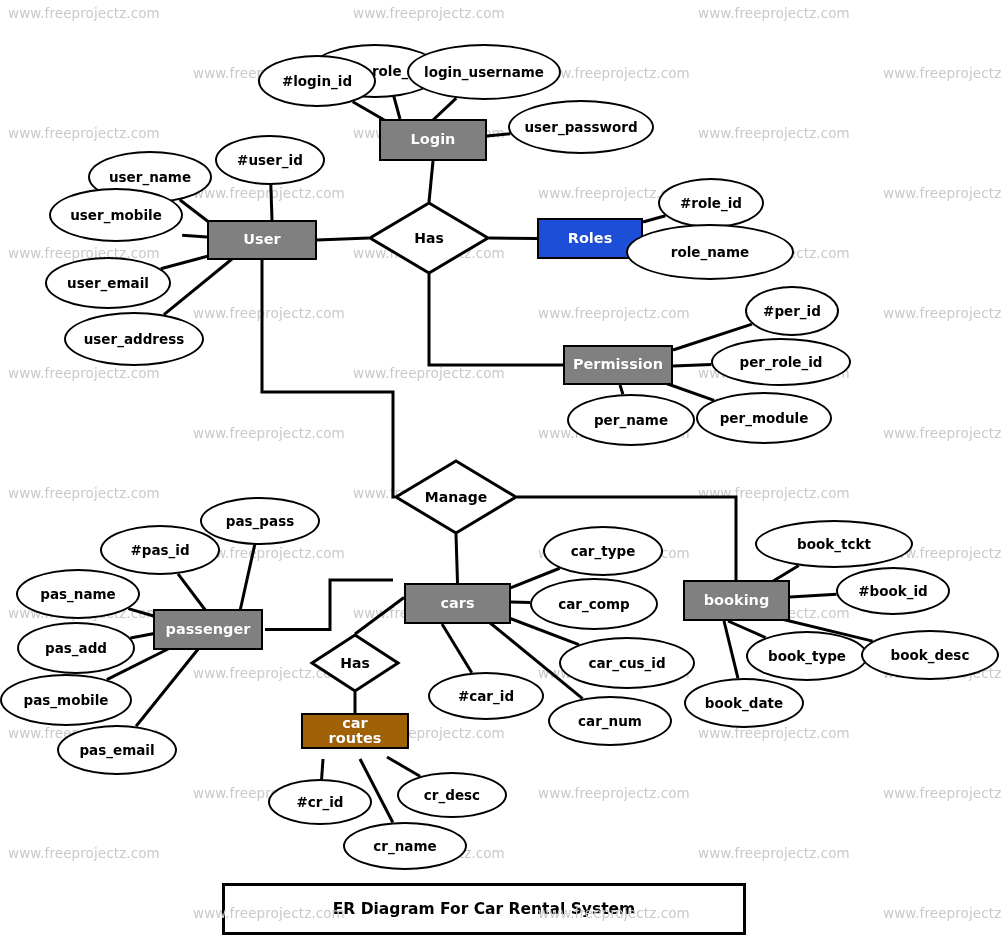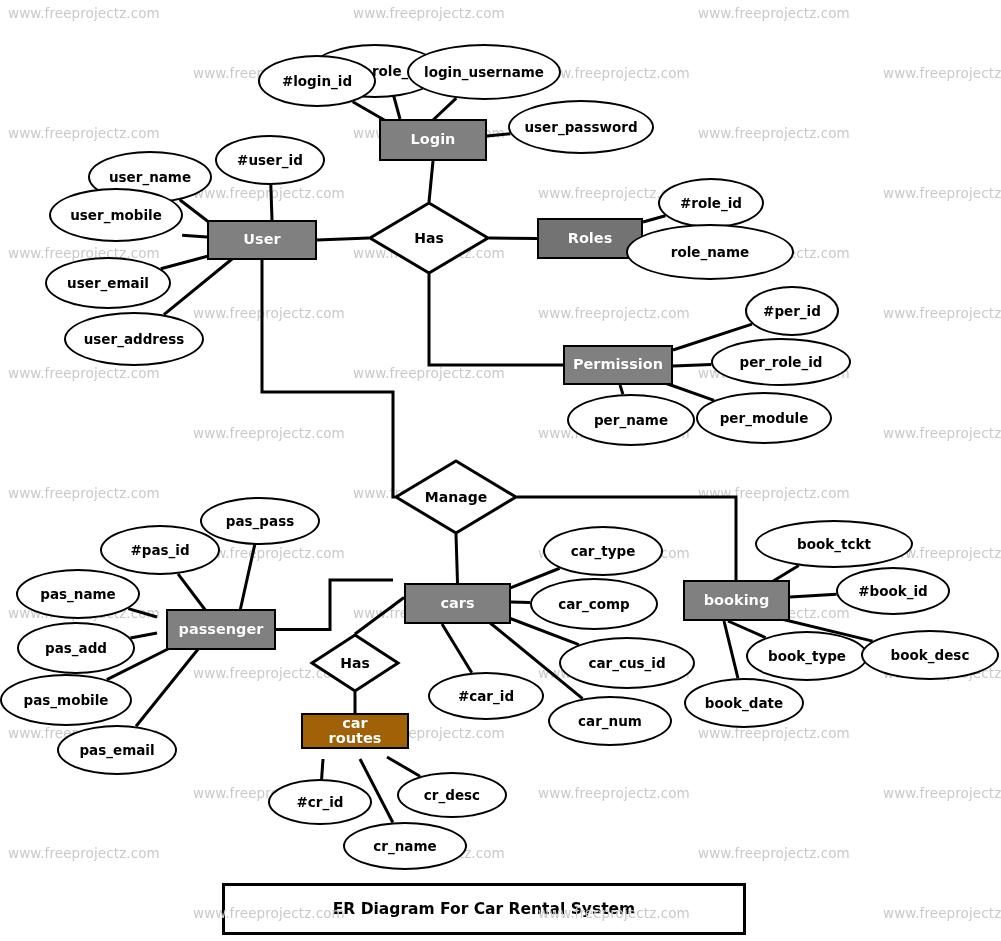--- a/index.html
+++ b/index.html
@@ -195,27 +195,27 @@
       </g>
   </svg>
 
   <div id="nodes">
       <div class="node entity" style="left: 379px; top: 119px; width: 108px; height: 42px; background: rgb(128, 128, 128); color: rgb(255, 255, 255);">
         <span class="lbl">Login</span>
       </div>
       <div class="node entity" style="left: 207px; top: 220px; width: 110px; height: 40px; background: rgb(128, 128, 128); color: rgb(255, 255, 255);">
         <span class="lbl">User</span>
       </div>
-      <div class="node entity" style="left: 537px; top: 218px; width: 106px; height: 41px; background: #737373; color: rgb(255, 255, 255);">
+      <div class="node entity" style="left: 537px; top: 218px; width: 106px; height: 41px; background: #1d4ed8; color: rgb(255, 255, 255);">
         <span class="lbl">Roles</span>
       </div>
       <div class="node entity" style="left: 563px; top: 345px; width: 110px; height: 40px; background: rgb(128, 128, 128); color: rgb(255, 255, 255);">
         <span class="lbl">Permission</span>
       </div>
-      <div class="node entity" style="left: 166px; top: 609px; width: 110px; height: 41px; background: rgb(128, 128, 128); color: rgb(255, 255, 255);">
+      <div class="node entity" style="left: 153px; top: 609px; width: 110px; height: 41px; background: rgb(128, 128, 128); color: rgb(255, 255, 255);">
         <span class="lbl">passenger</span>
       </div>
       <div class="node entity" style="left: 404px; top: 583px; width: 107px; height: 41px; background: rgb(128, 128, 128); color: rgb(255, 255, 255);">
         <span class="lbl">cars</span>
       </div>
       <div class="node entity" style="left: 683px; top: 580px; width: 107px; height: 41px; background: rgb(128, 128, 128); color: rgb(255, 255, 255);">
         <span class="lbl">booking</span>
       </div>
       <div class="node entity" style="left: 301px; top: 713px; width: 108px; height: 36px; background: #a16207; color: rgb(255, 255, 255);">
         <span class="lbl">car<br>routes</span>

